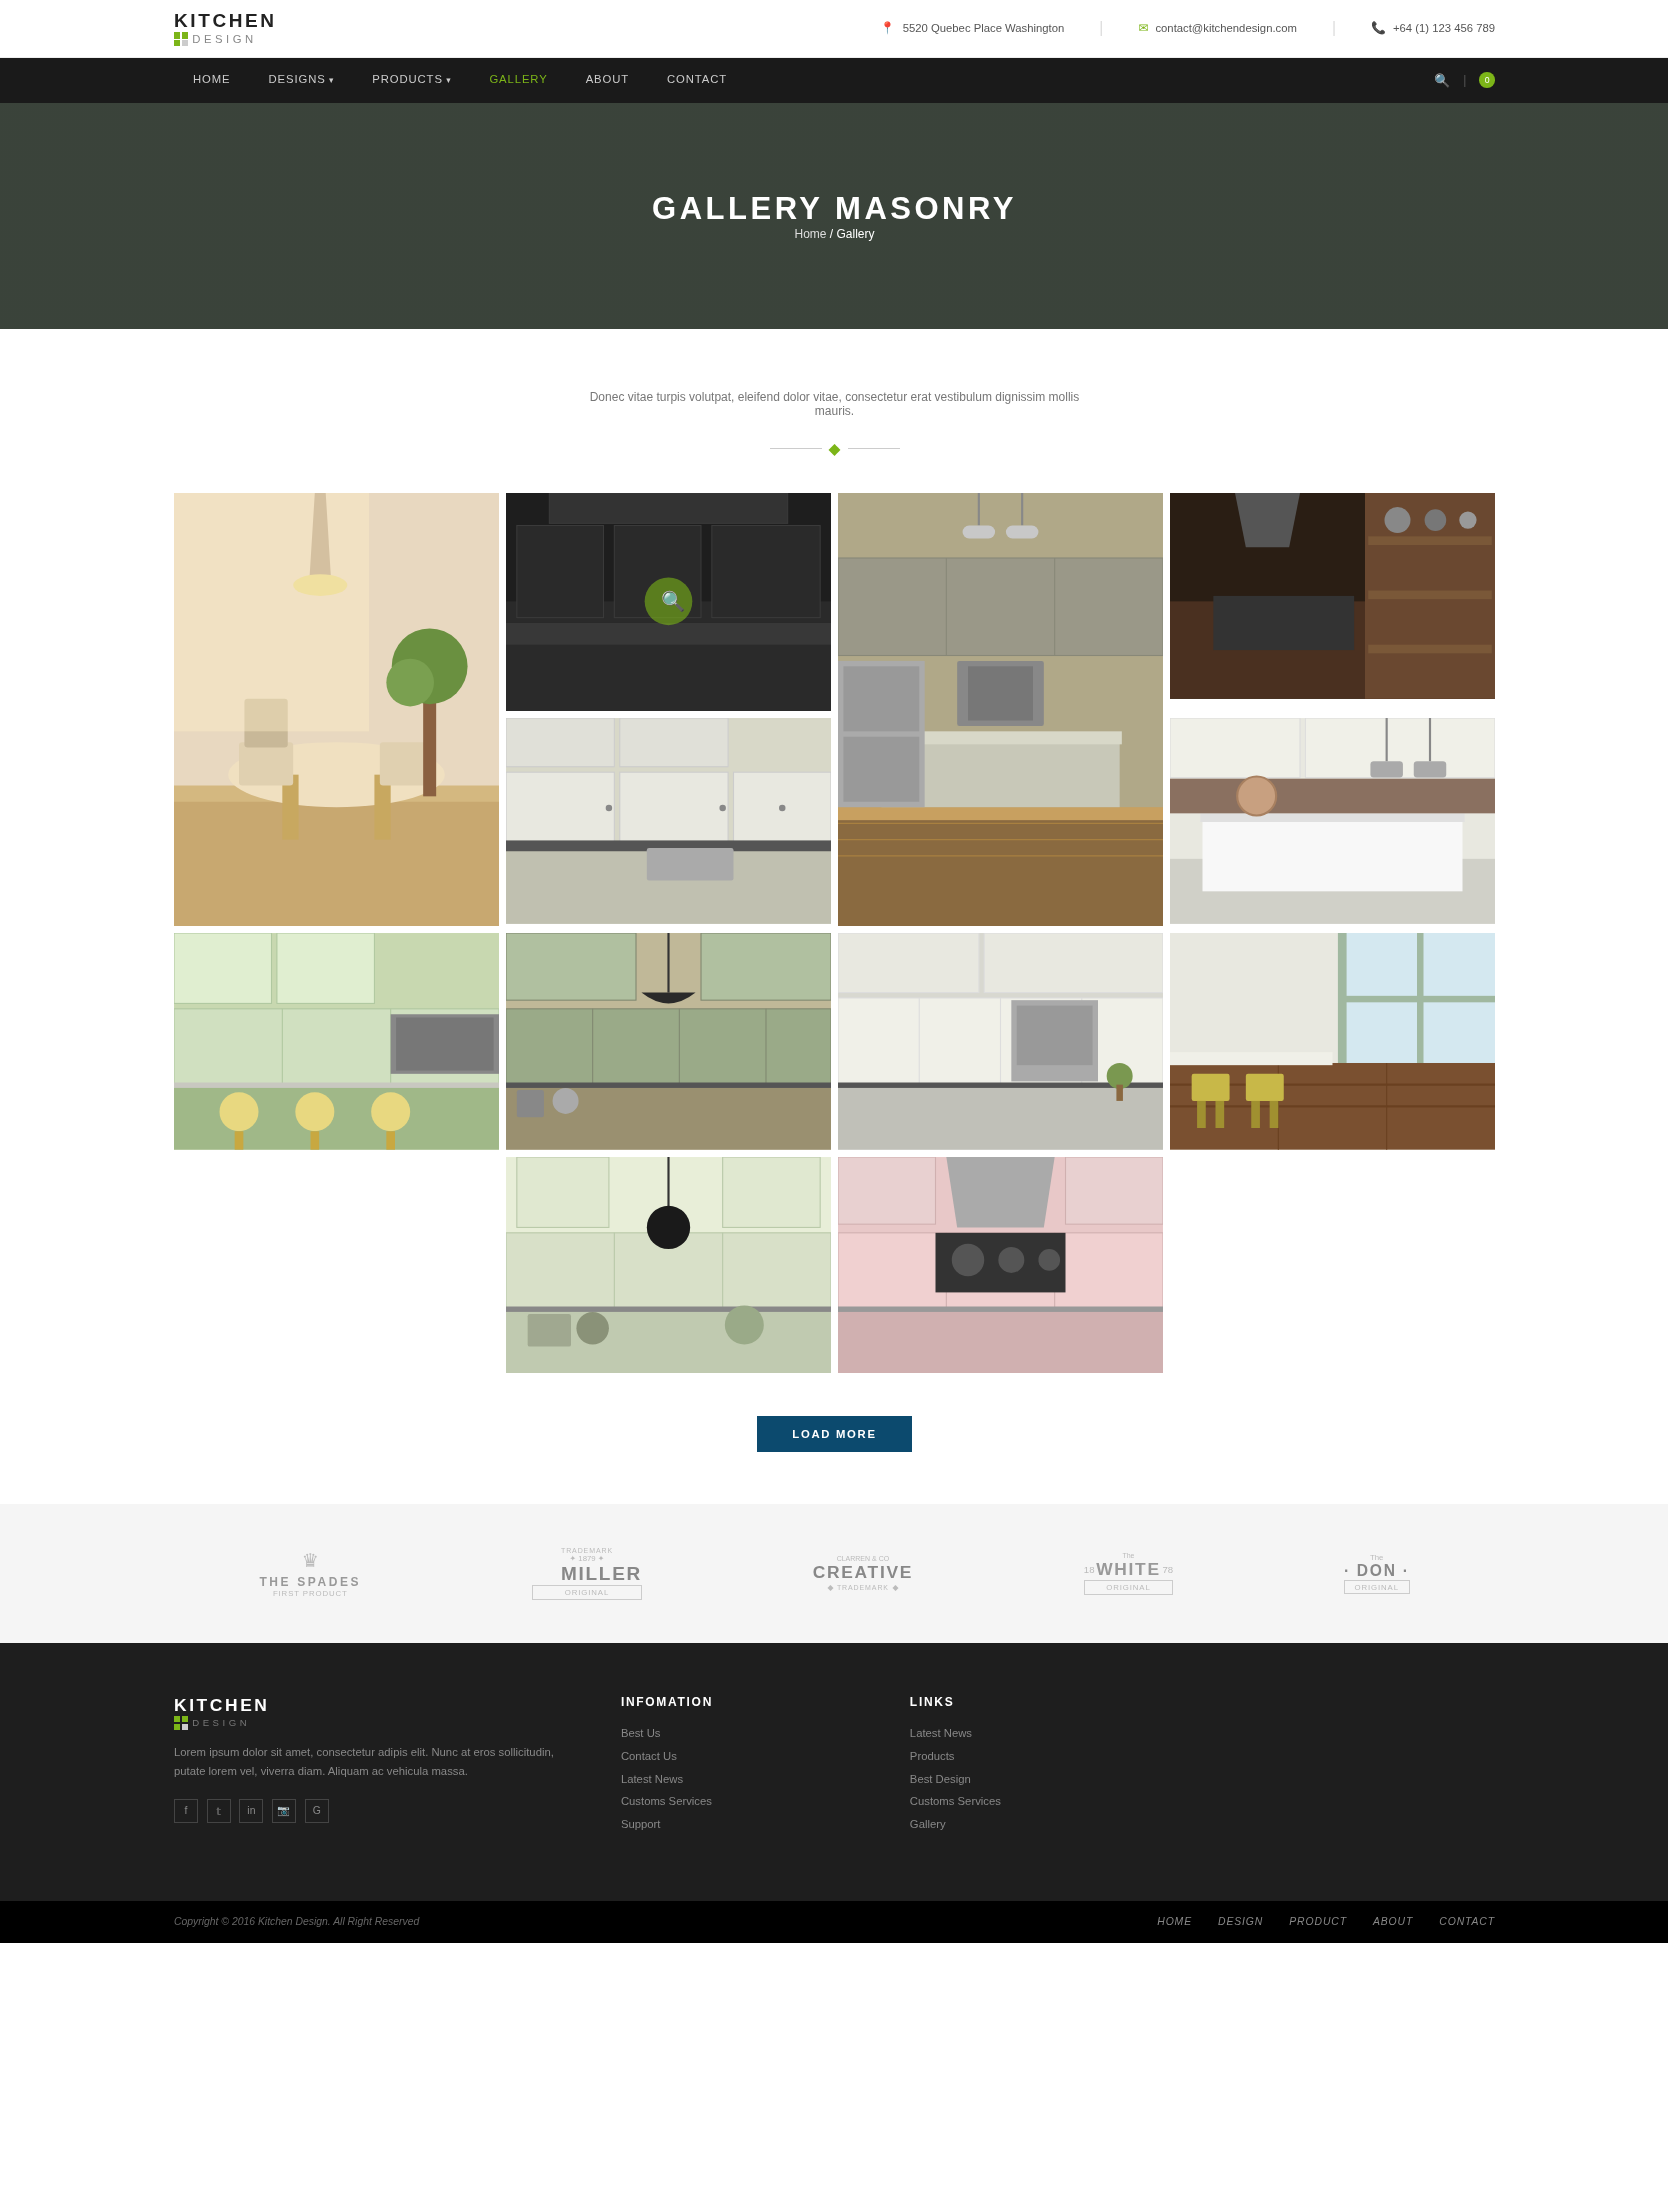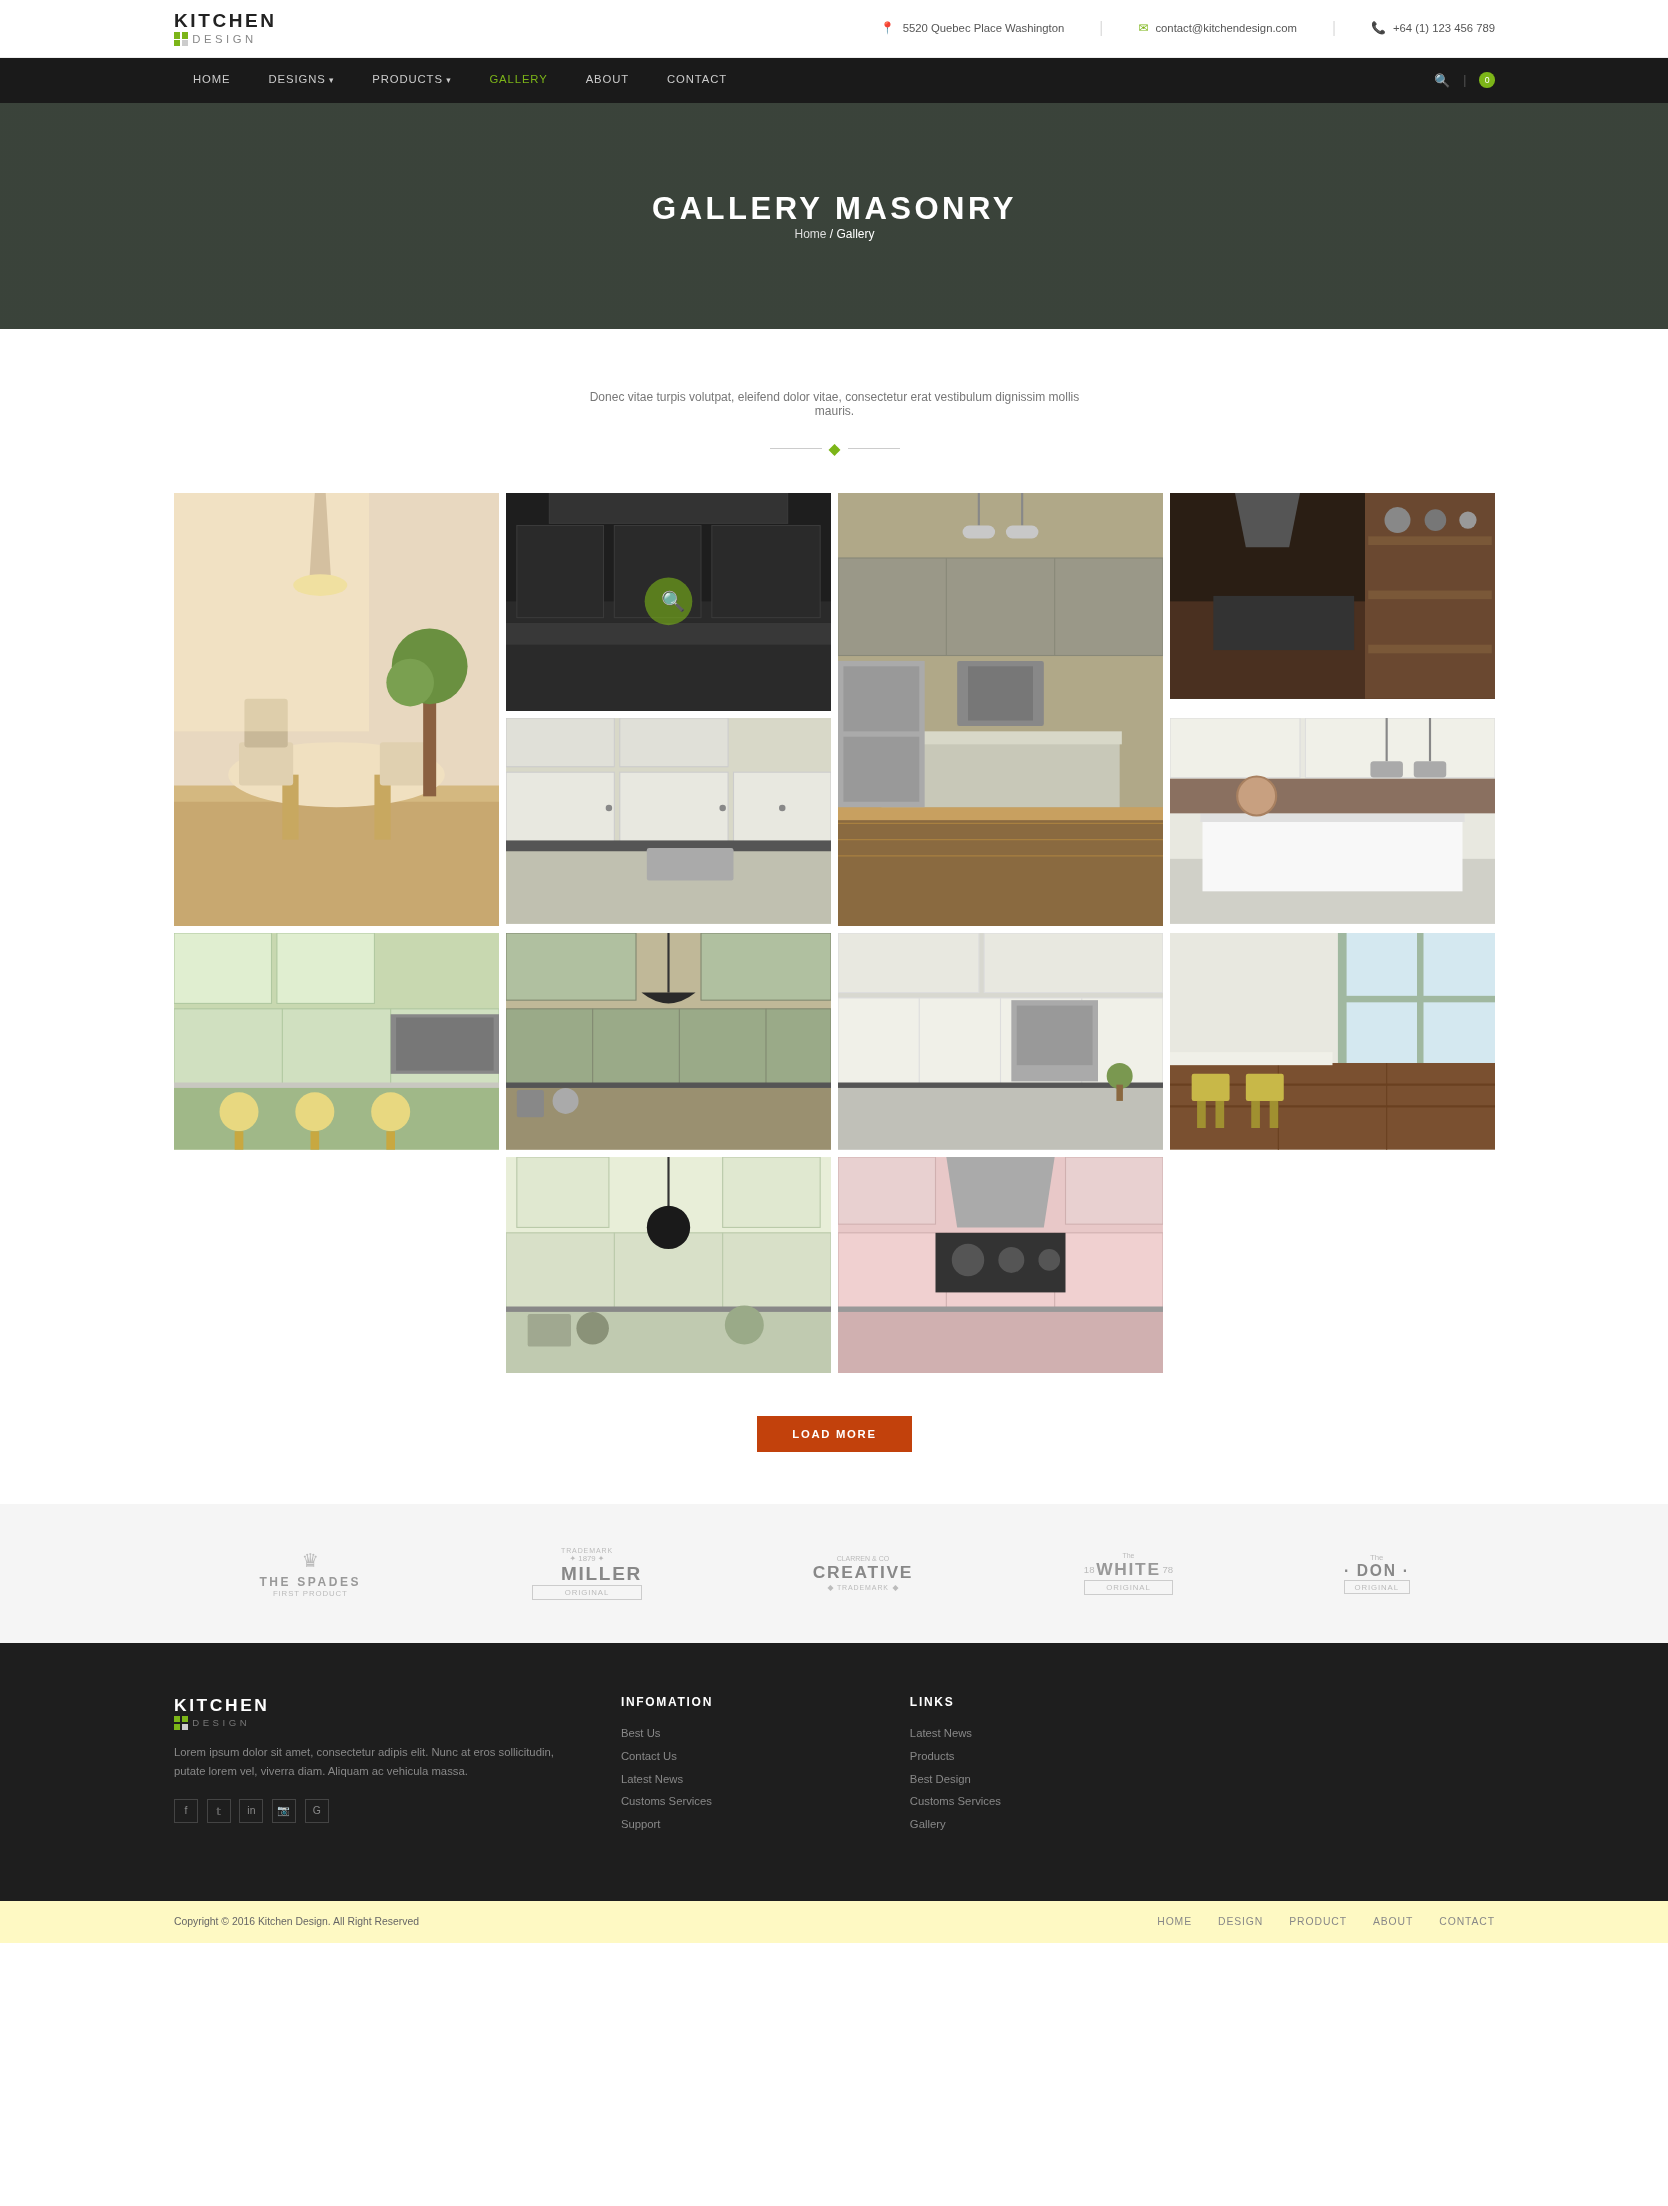--- a/index.html
+++ b/index.html
@@ -48,21 +48,21 @@
     .section-title { font-size: 26px; font-weight: 700; letter-spacing: 2.6px; text-transform: uppercase; margin-bottom: 13px; }
     .section-desc { color: #777; font-size: 12px; max-width: 521px; margin: 0 auto 22px; }
     .section-divider { display: flex; align-items: center; justify-content: center; gap: 7px; margin-bottom: 35px; }
     .divider-line { width: 52px; height: 0.9px; background: #ccc; }
     .divider-diamond { color: #7cb518; font-size: 15.6px; }
     .overlay { position: absolute; inset: 0; background: rgba(0,0,0,0.4); opacity: 0; transition: opacity 0.3s; display: flex; align-items: center; justify-content: center; }
     .overlay-icon { color: #fff; font-size: 24px; background: rgba(124,181,24,0.8); border-radius: 50%; width: 38px; height: 38px; display: flex; align-items: center; justify-content: center; }
 
     
     .load-more-wrap { text-align: center; margin-top: 43px; }
-    .load-more-btn { background: #c2410c; color: #fff; border: none; padding: 12px 35px; font-size: 11.3px; letter-spacing: 1.7px; text-transform: uppercase; cursor: pointer; font-weight: 600; }
+    .load-more-btn { background: #0c4a6e; color: #fff; border: none; padding: 12px 35px; font-size: 11.3px; letter-spacing: 1.7px; text-transform: uppercase; cursor: pointer; font-weight: 600; }
 
     
     .brands-section { background: #f5f5f5; padding: 43px 174px; display: flex; align-items: center; justify-content: space-around; }
     .brand-logo { text-align: center; color: #999; }
     .brand-name { font-size: 15.6px; letter-spacing: 1.7px; font-weight: 700; color: #888; }
     .brand-tagline { font-size: 7.8px; letter-spacing: 0.9px; color: #bbb; }
     .brand-icon { font-size: 19px; color: #bbb; margin-bottom: 3.5px; }
     .brand-trademark { font-size: 7px; color: #bbb; text-transform: uppercase; letter-spacing: 0.9px; }
     .brand-year { font-size: 8.7px; color: #bbb; }
     .brand-box { border: 0.9px solid #ccc; padding: 1.7px 7px; font-size: 7.8px; color: #bbb; letter-spacing: 0.9px; }
@@ -79,21 +79,21 @@
     .footer-links { list-style: none; }
     .footer-links li { margin-bottom: 8.7px; }
     .footer-links a { color: #888; text-decoration: none; font-size: 11.3px; }
     .blog-posts { display: flex; flex-direction: column; gap: 15.6px; }
     .blog-post { display: flex; gap: 10.4px; align-items: flex-start; }
     .blog-thumb { width: 52px; height: 43px; background: #c8a0b0; flex-shrink: 0; }
     .blog-thumb-2 { background: #a0b0c8; }
     .blog-post-title { font-size: 11.3px; color: #bbb; line-height: 1.5; }
 
     
-    .footer-bottom { background: #fef9c3; padding: 15.6px 174px; display: flex; align-items: center; justify-content: space-between; }
+    .footer-bottom { background: #000000; padding: 15.6px 174px; display: flex; align-items: center; justify-content: space-between; font-style: italic; }
     .copyright { font-size: 10.4px; color: #666; }
     .footer-nav { display: flex; gap: 26px; }
     .footer-nav a { color: #888; text-decoration: none; font-size: 10.4px; letter-spacing: 0.9px; text-transform: uppercase; }
   </style>
 </head>
 <body>
 
 <div class="top-bar">
   <div class="logo">
     <div class="logo-text">KITCHEN</div>

